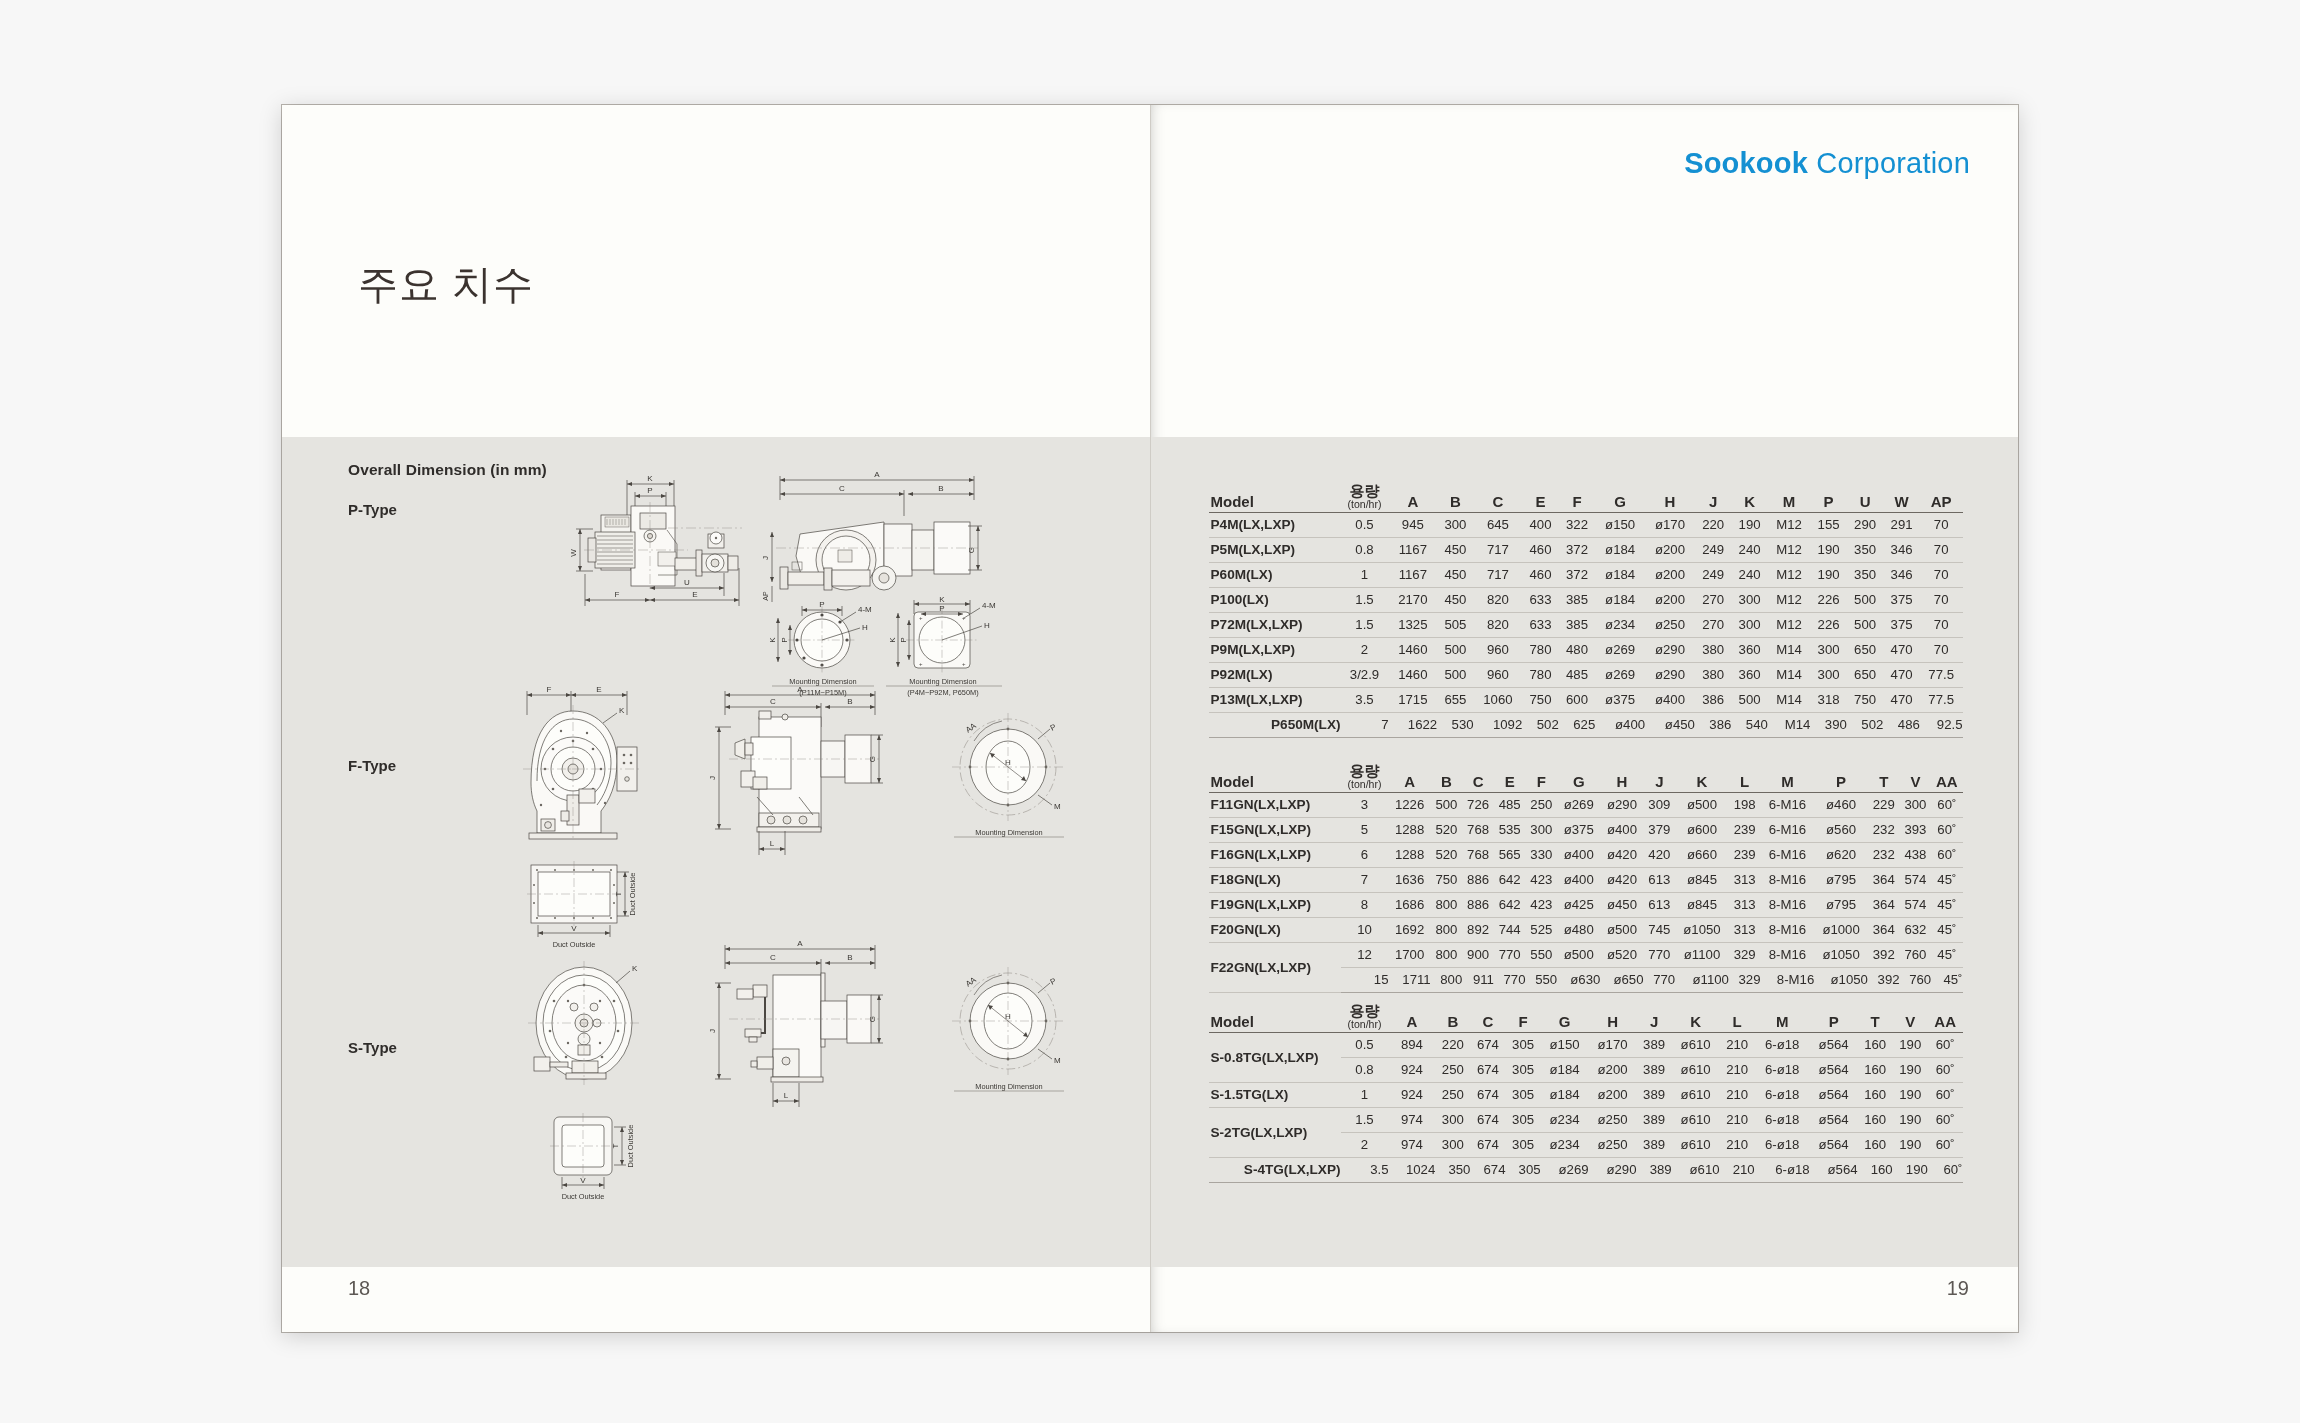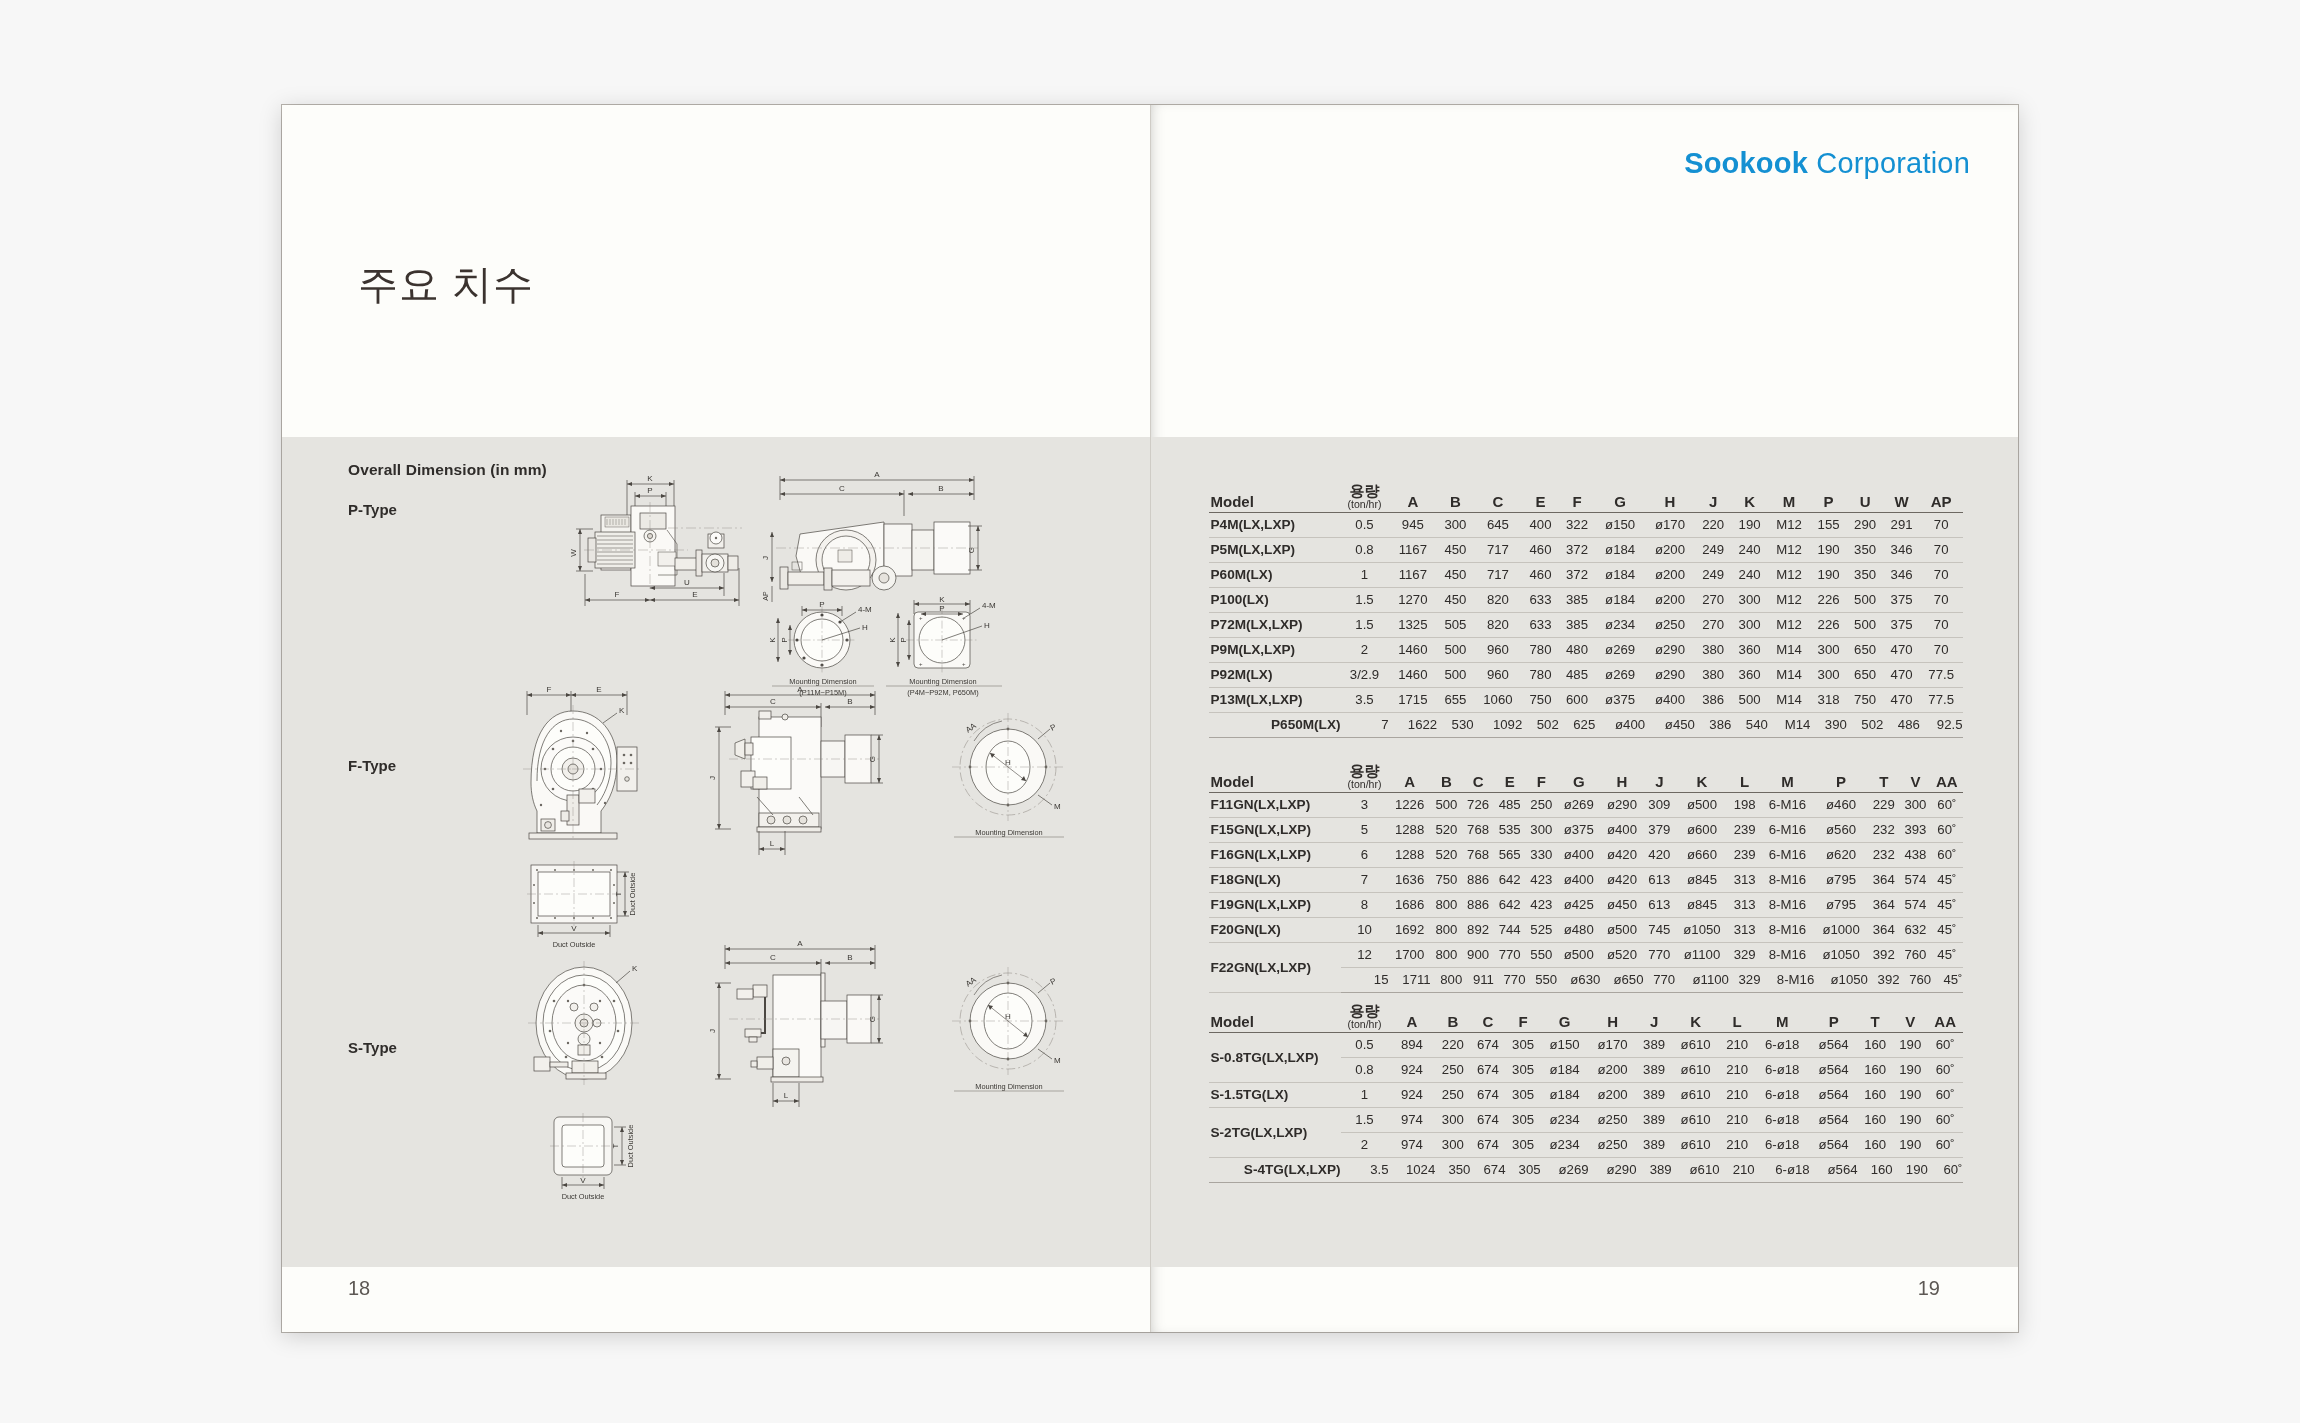--- a/index.html
+++ b/index.html
@@ -80,21 +80,21 @@
   .logo .lg-light { font-weight: 300; }
 
   
   .folio {
     position: absolute;
     bottom: 32px;
     font-size: 20px;
     color: #5d5854;
   }
   .folio.l { left: 66px; }
-  .folio.r { right: 78px; }
+  .folio.r { right: 49px; }
 
   
   .type-label {
     position: absolute;
     font-size: 15px;
     font-weight: bold;
     color: #2f2c2a;
   }
 
   
@@ -860,21 +860,21 @@
             <td>240</td>
             <td>M12</td>
             <td>190</td>
             <td>350</td>
             <td>346</td>
             <td>70</td>
           </tr>
           <tr>
             <td class="model">P100(LX)</td>
             <td>1.5</td>
-            <td>1270</td>
+            <td>2170</td>
             <td>450</td>
             <td>820</td>
             <td>633</td>
             <td>385</td>
             <td>ø184</td>
             <td>ø200</td>
             <td>270</td>
             <td>300</td>
             <td>M12</td>
             <td>226</td>

